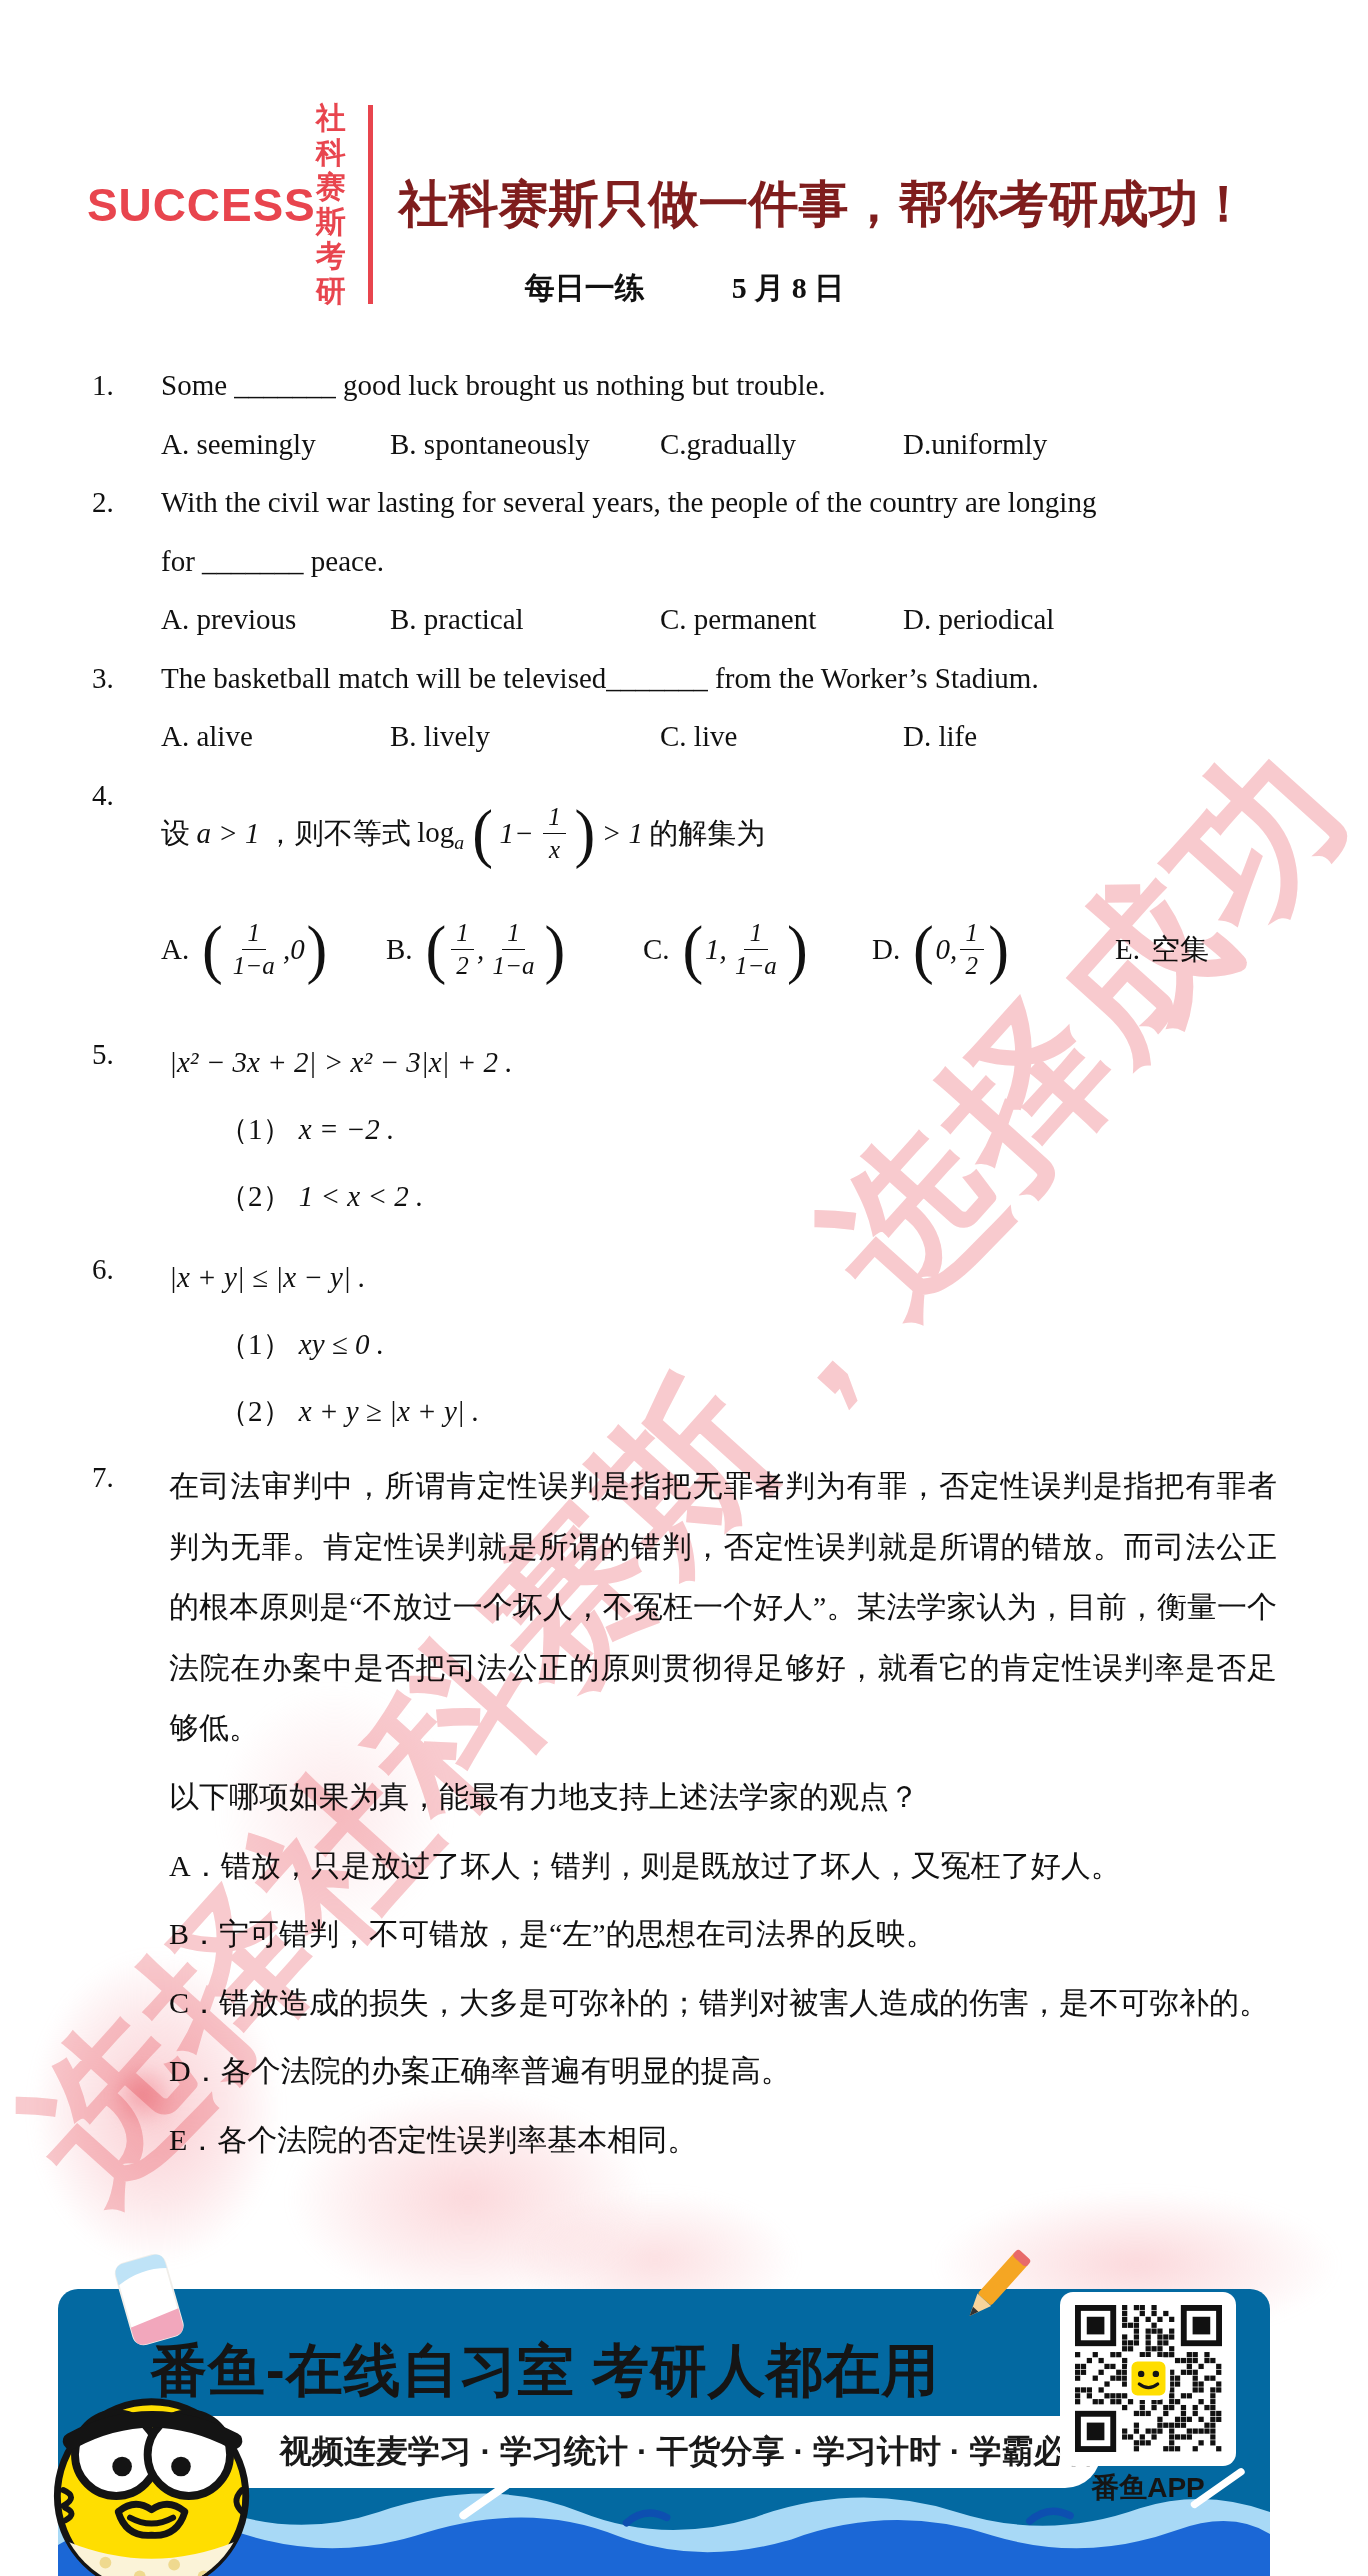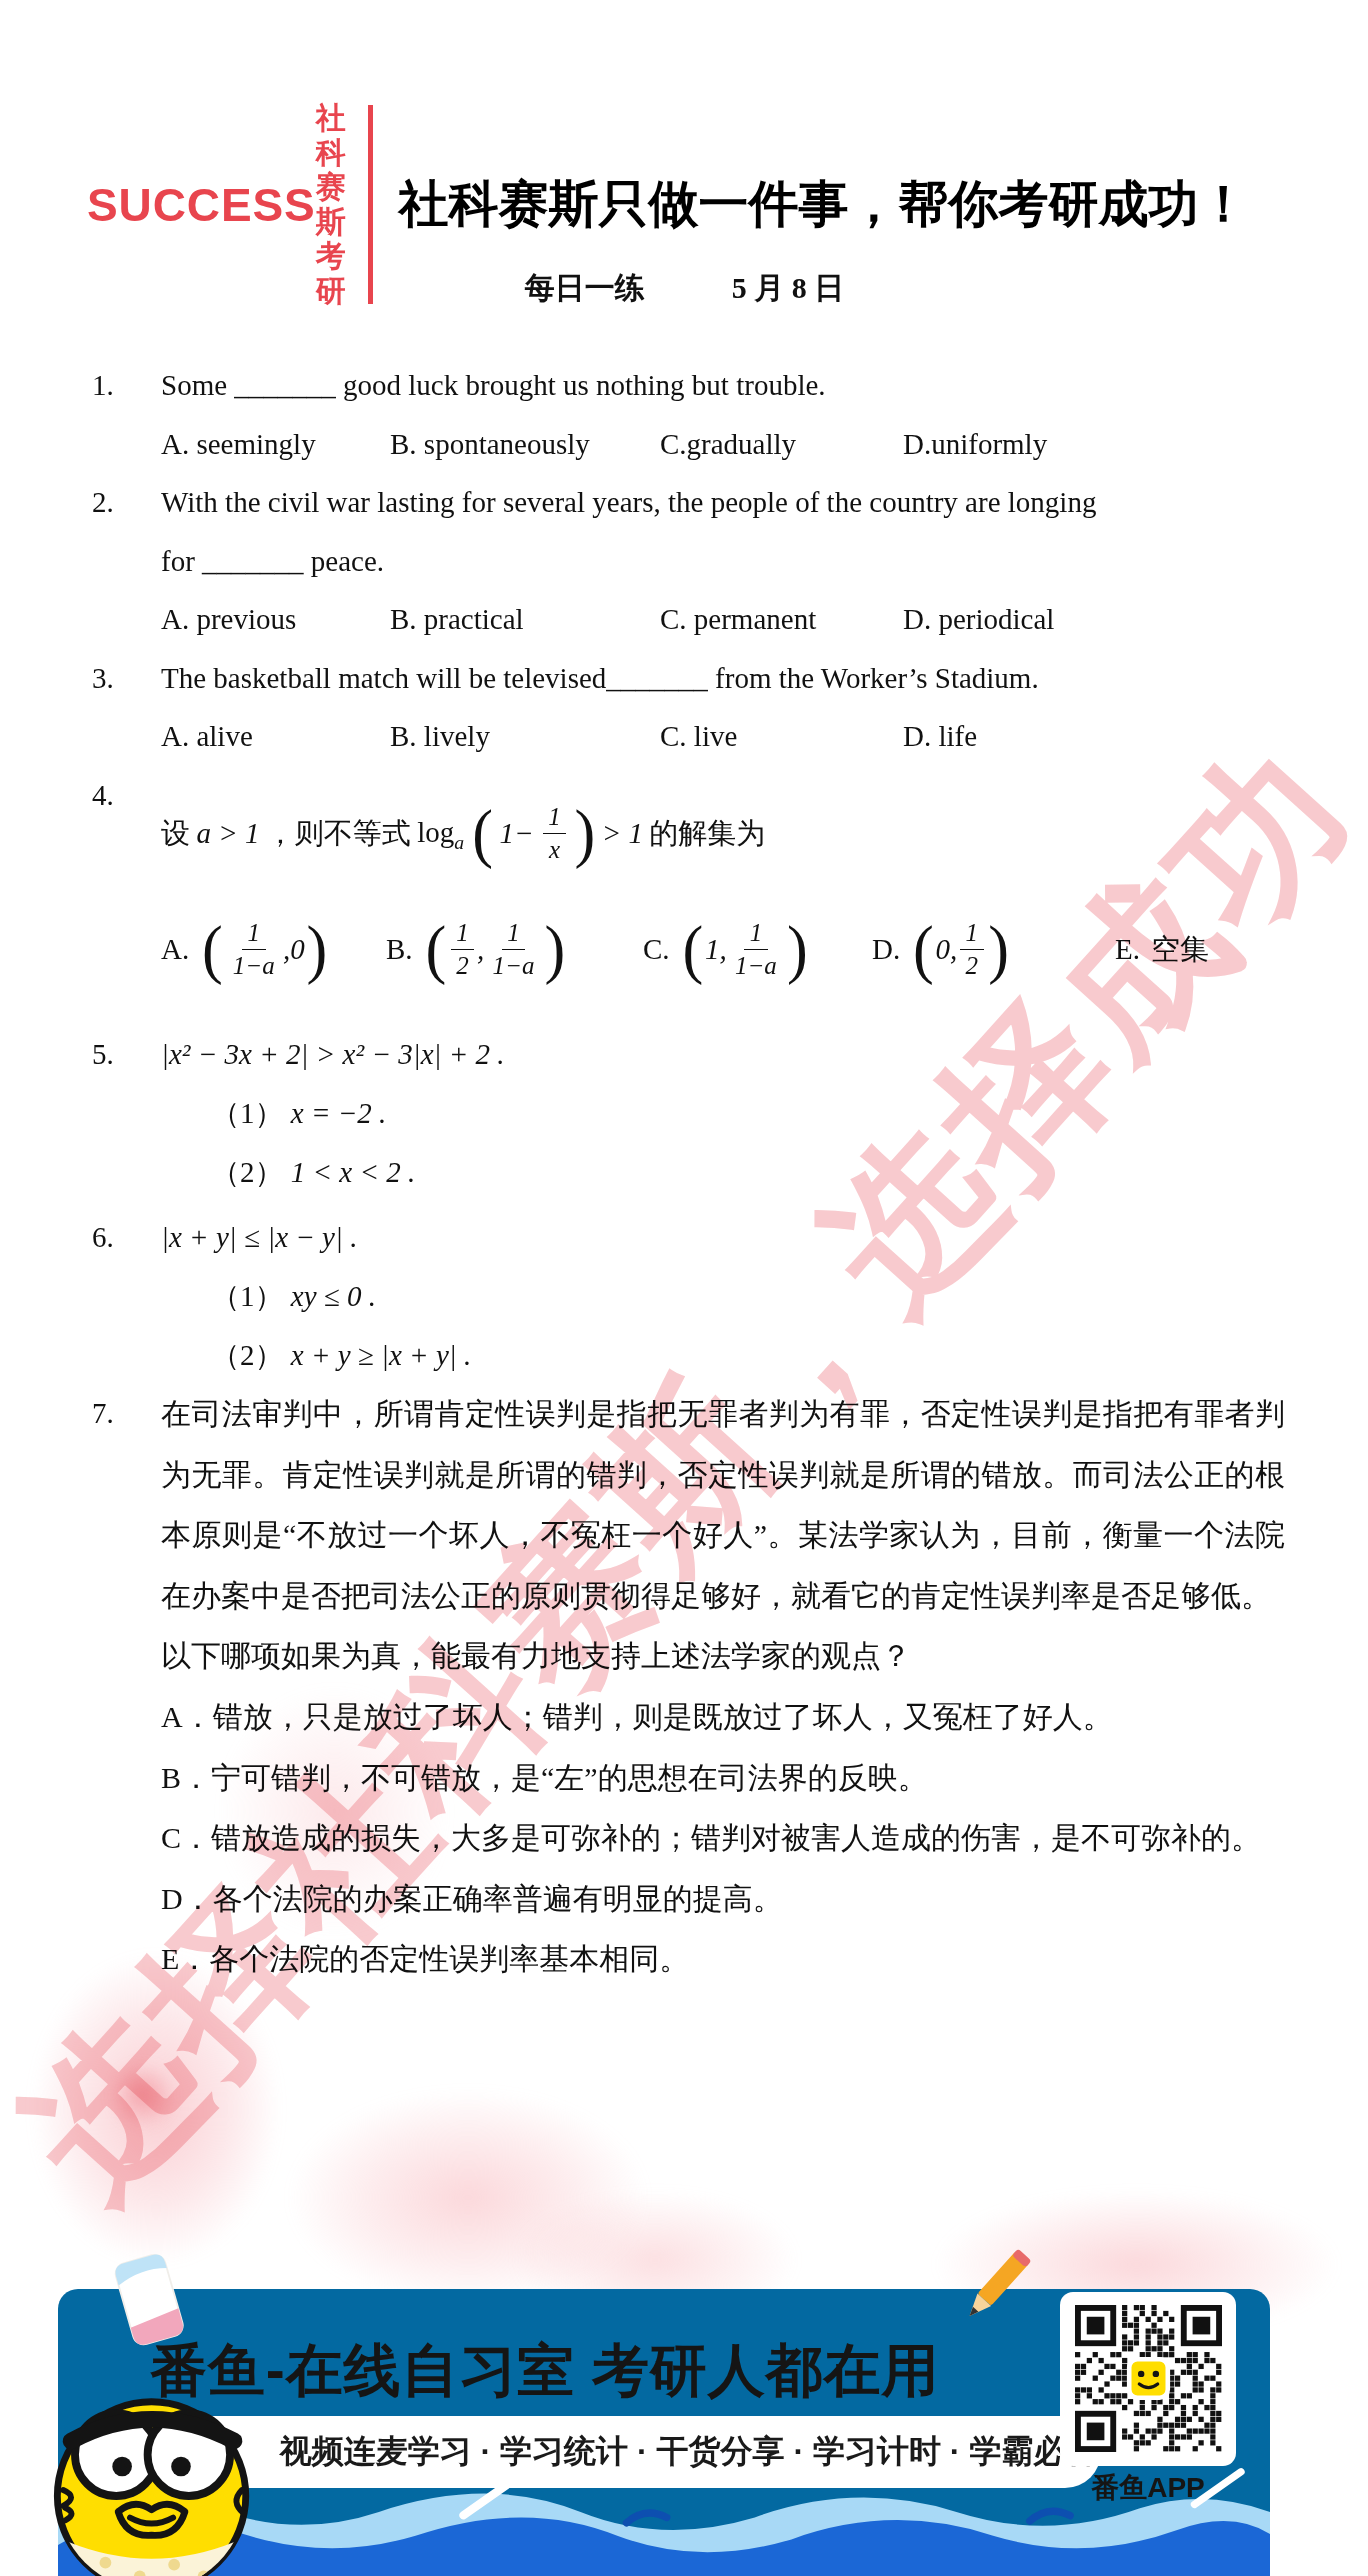--- a/index.html
+++ b/index.html
@@ -8,32 +8,32 @@
   
   .hdr{position:absolute;top:101px;left:87px;right:55px;display:flex;align-items:stretch;z-index:2;}
   .logo{width:246px;display:flex;flex-direction:row;align-items:center;}
   .logo svg{display:block;}
   .logo-t{font-family:"Liberation Sans","DejaVu Sans",sans-serif;font-weight:900;
           font-size:46px;line-height:1.0;color:#e8454e;letter-spacing:0.9px;}
   .logo-s{font-family:"Liberation Sans","DejaVu Sans",sans-serif;font-weight:900;
           font-size:30px;line-height:1.15;color:#e8454e;letter-spacing:0.9px;}
   .divider{width:4.6px;background:#e8454e;margin:3.7px 0 3.7px 35px;}
   .slogan{font-family:Liberation Sans, sans-serif;font-weight:900;
-          font-size:50px;color:#000000;margin-left:26px;align-self:center;letter-spacing:0px;white-space:nowrap;}
+          font-size:50px;color:#7f1d1d;margin-left:26px;align-self:center;letter-spacing:0px;white-space:nowrap;}
   
   .doc-title{position:absolute;top:268px;left:0;width:100%;text-align:center;
              font-weight:700;font-size:30px;z-index:2;}
   .doc-title .gap{display:inline-block;width:87px;}
   
   .content{position:absolute;top:356px;left:92px;right:84px;z-index:2;font-size:29px;line-height:2.02;}
   .q{display:flex;align-items:flex-start;}
   .qnum{width:69px;flex:none;}
   .qbody{flex:1;min-width:0;}
   .stem{margin:0;}
-  p{margin:0;}
+  p{margin:8px;}
   .blank{letter-spacing:0px;}
   .opts{display:flex;margin:0;}
   .opts span{display:inline-block;}
   .opts span:nth-child(1){width:229px;}
   .opts span:nth-child(2){width:270px;}
   .opts span:nth-child(3){width:243px;}
   .mi{font-style:italic;}
   .fn{font-style:normal;}
   sub.subs{font-size:0.68em;font-style:italic;}
   .frac{display:inline-flex;flex-direction:column;align-items:center;font-size:25px;

